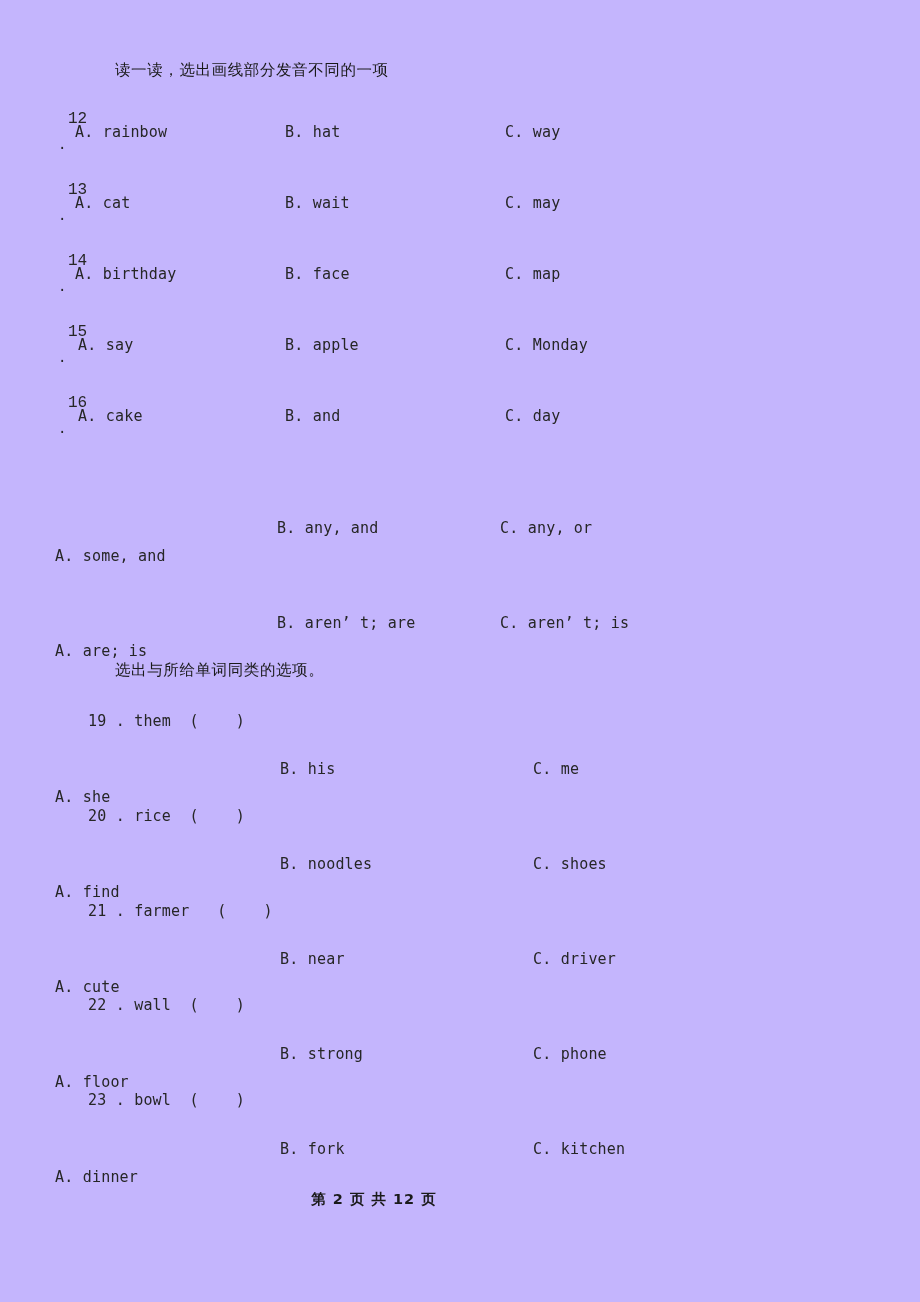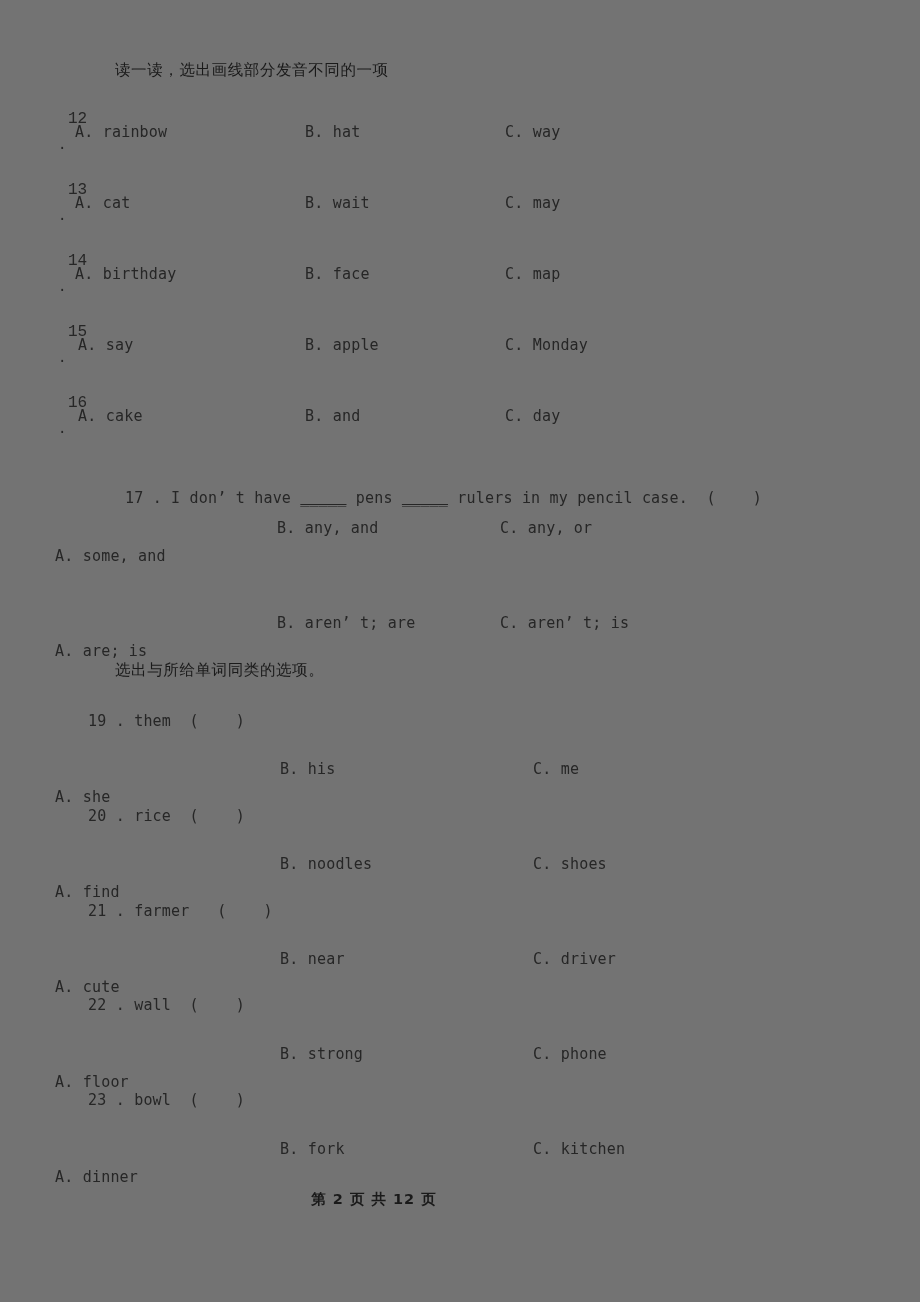--- a/index.html
+++ b/index.html
@@ -13,21 +13,21 @@
     position: relative;
     font-family: "Liberation Serif", "DejaVu Serif", serif;
     color: #1a1a1a;
     overflow: hidden;
   }
 
   .page {
     position: relative;
     width: 920px;
     height: 1302px;
-    background: #737373;
+    background: #c4b5fd;
   }
 
   
   .mono {
     font-family: "DejaVu Sans Mono", "Liberation Mono", monospace;
     font-size: 15px;
     letter-spacing: 0.2px;
     color: #262626;
     white-space: pre;
   }
@@ -69,21 +69,21 @@
     font-family: "DejaVu Sans Mono", "Liberation Mono", monospace;
     font-size: 14px;
     color: #262626;
     white-space: pre;
   }
   .pron-opt {
     position: absolute;
     top: 13px;
   }
   .pron-opt.a { left: 75px; }
-  .pron-opt.b { left: 285px; margin-left: 20px; }
+  .pron-opt.b { left: 285px; }
   .pron-opt.c { left: 505px; }
 
   
   .stem {
     position: absolute;
     white-space: pre;
   }
   .blank-u {
     text-decoration: underline;
   }
@@ -163,23 +163,20 @@
   </div>
 
   <div class="pron-block" style="top:394px;">
     <span class="pron-num">16</span>
     <span class="pron-dot">.</span>
     <span class="pron-opt a mono" style="left:78px;">A. cake</span>
     <span class="pron-opt b mono">B. and</span>
     <span class="pron-opt c mono">C. day</span>
   </div>
 
-  <div class="stem mono" style="left:88px; top:471px;">
-    <span>17 . I don’ t have </span><span class="blank-u">_____</span><span> pens </span><span class="blank-u">_____</span><span> rulers in my pencil case.  (    )</span>
-  </div>
   <div class="opt-row" style="top:519px;">
     <span class="opt a mono">A. some, and</span>
     <span class="opt b mono">B. any, and</span>
     <span class="opt c mono">C. any, or</span>
   </div>
 
   <div class="opt-row" style="top:614px;">
     <span class="opt a mono">A. are; is</span>
     <span class="opt b mono">B. aren’ t; are</span>
     <span class="opt c mono">C. aren’ t; is</span>

